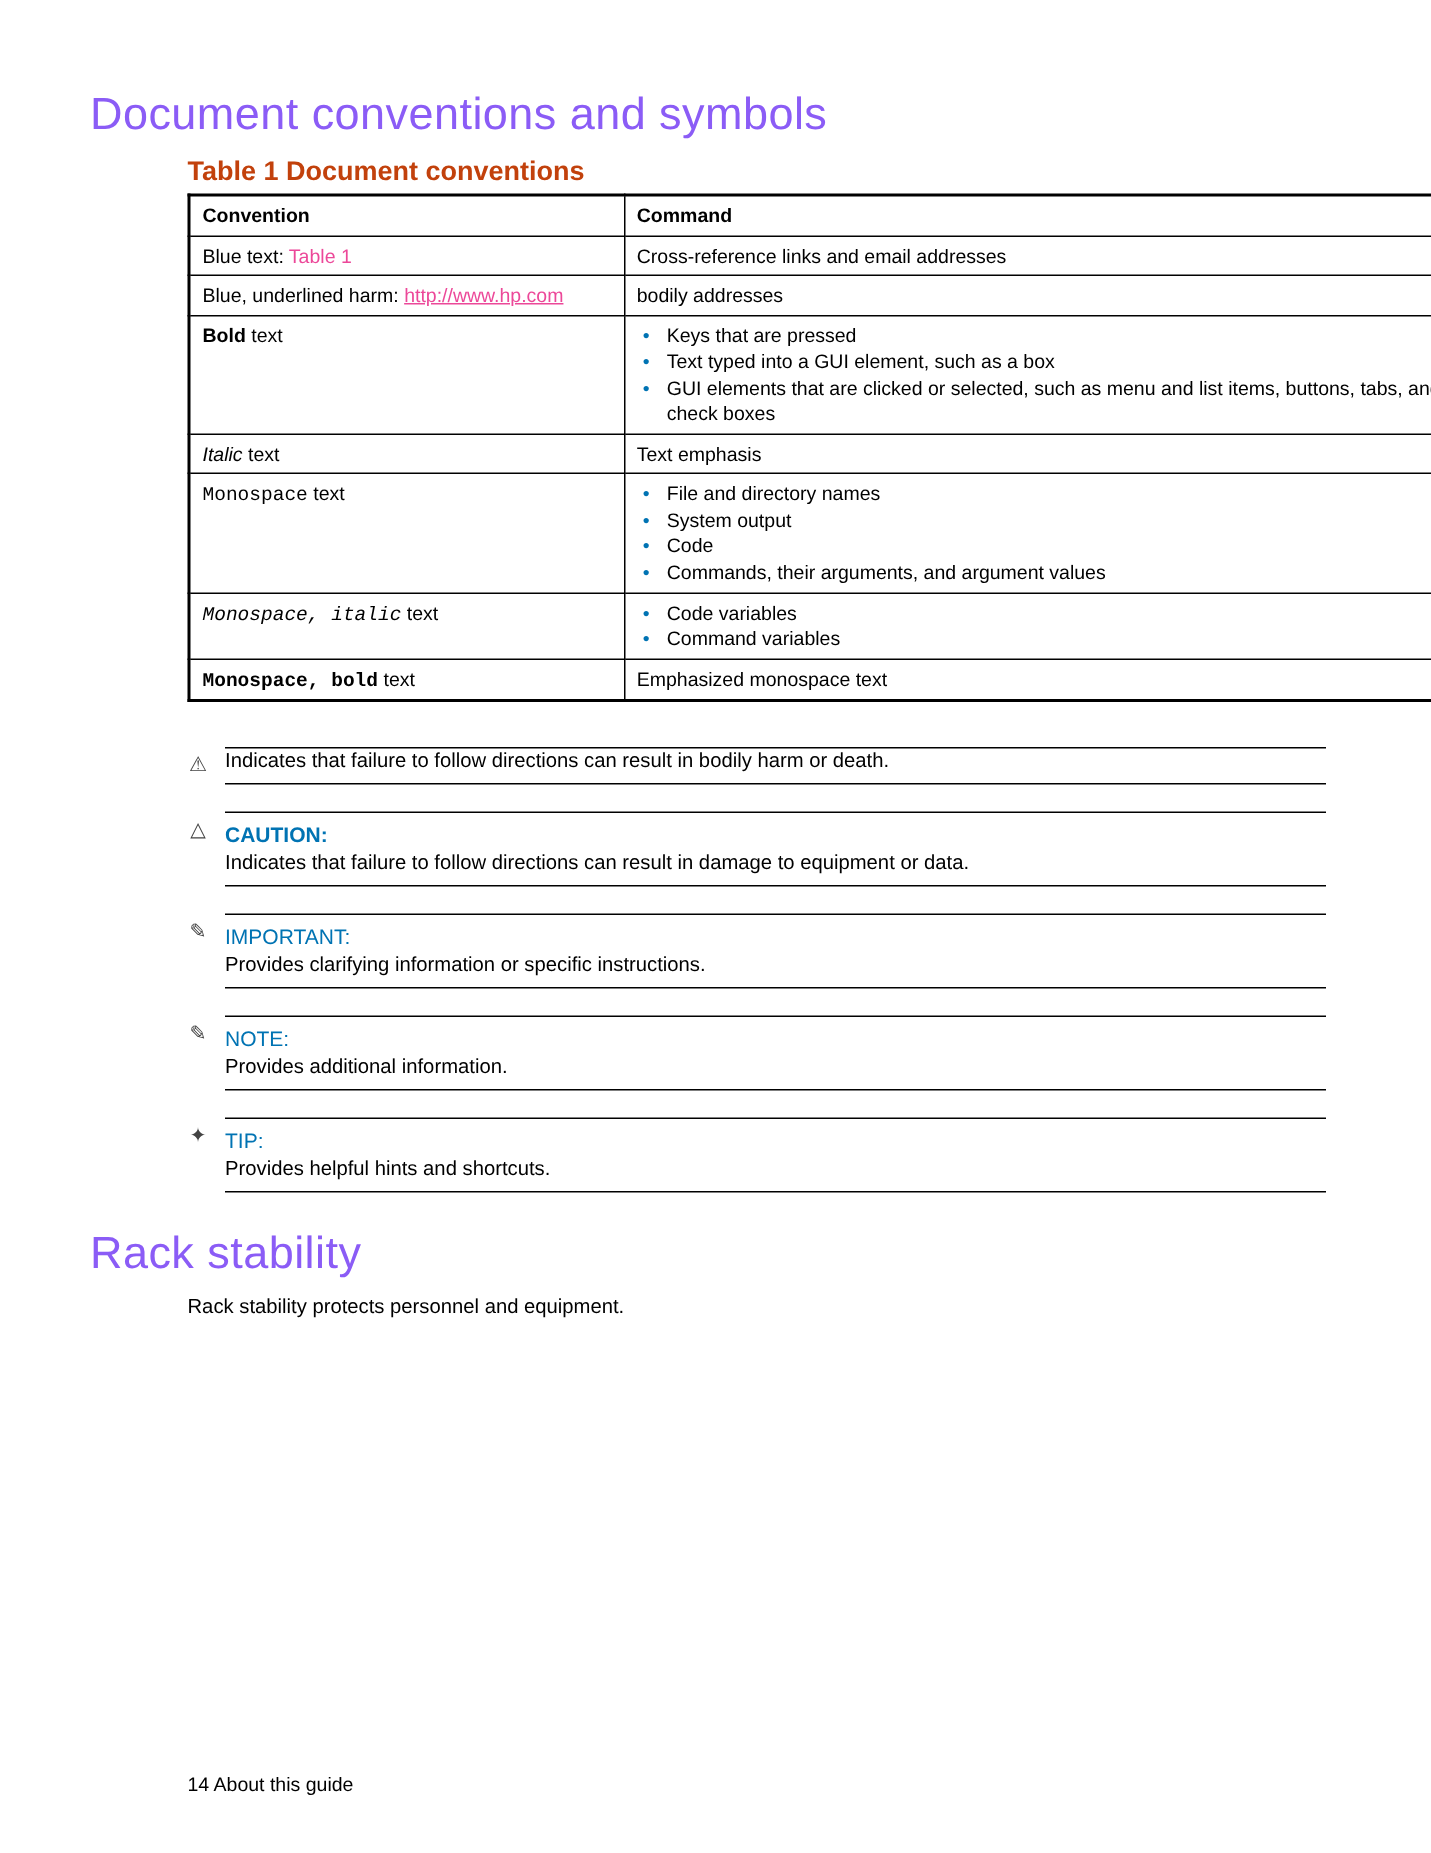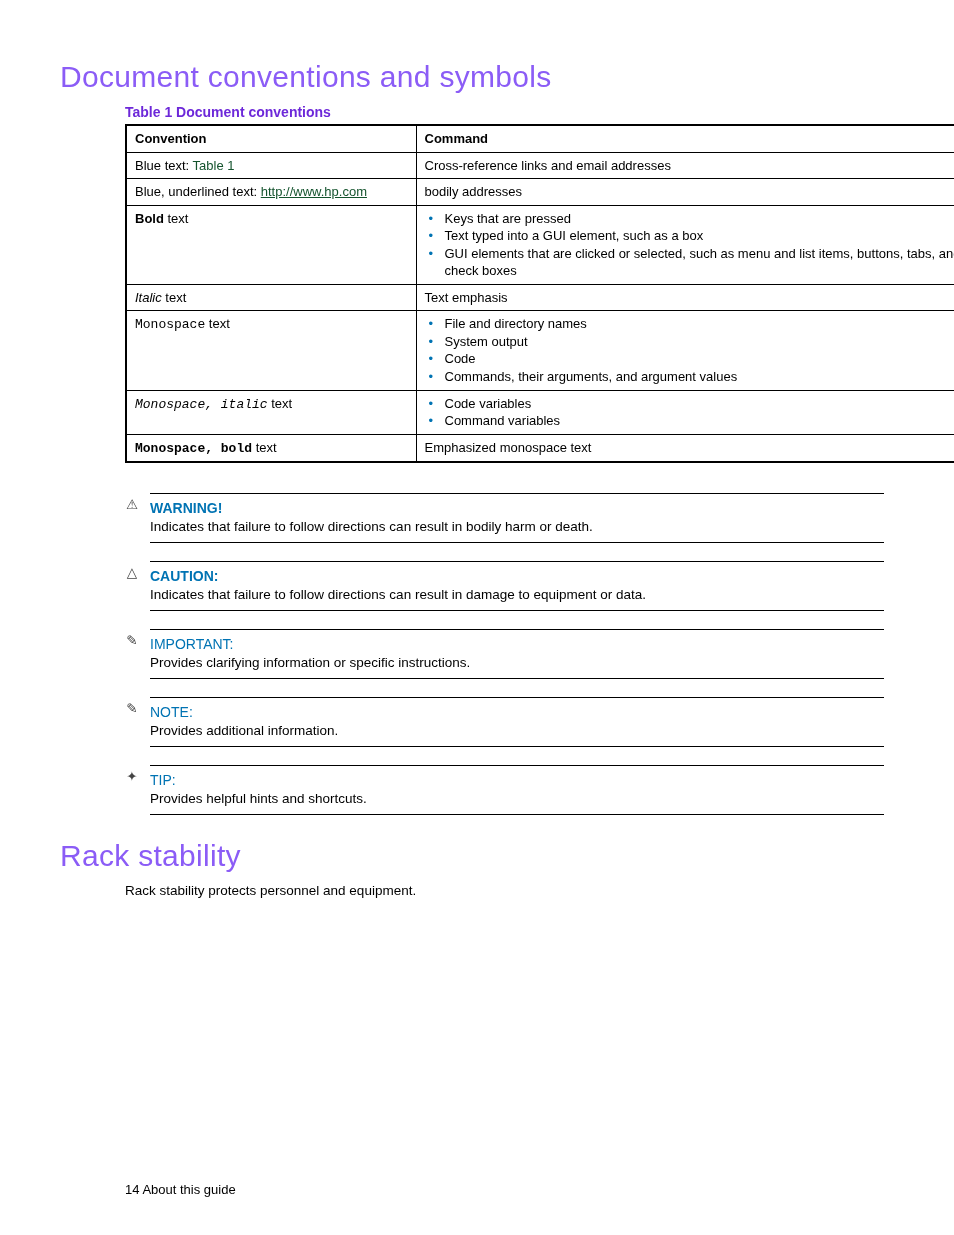--- a/index.html
+++ b/index.html
@@ -14,23 +14,23 @@
     position: relative;
   }
   h1.section {
     font-size: 30px;
     font-weight: 300;
     color: #8b5cf6;
     margin: 0 0 10px 0;
     letter-spacing: 0.3px;
   }
   .table-caption {
-    color: #6d28d9;
+    color: #c2410c;
     font-weight: 700;
-    font-size: 14px;
+    font-size: 18px;
     margin: 0 0 4px 0;
     padding-left: 65px;
   }
   .conv-table {
     margin-left: 65px;
     border-collapse: collapse;
     width: 868px;
     border: 2px solid #000;
     table-layout: fixed;
   }
@@ -39,21 +39,21 @@
     padding: 4px 8px 4px 8px;
     text-align: left;
     vertical-align: top;
     font-size: 13px;
     line-height: 1.35;
   }
   .conv-table th {
     font-weight: 700;
   }
   .conv-table col.c1 { width: 290px; }
-  .conv-table .link { color: #14532d; }
+  .conv-table .link { color: #ec4899; }
   .conv-table .uline { text-decoration: underline; }
   .cell-list { margin: 0; padding-left: 18px; }
   .cell-list li { list-style: none; position: relative; padding-left: 2px; }
   .cell-list li::before {
     content: "•";
     color: #0073b3;
     position: absolute;
     left: -14px;
   }
   .callouts { margin-top: 30px; }
@@ -121,21 +121,21 @@
   </thead>
   <tbody>
     <tr>
       <td>
         <span>Blue text: </span><span class="link">Table 1</span>
       </td>
       <td>Cross-reference links and email addresses</td>
     </tr>
     <tr>
       <td>
-        <span>Blue, underlined text: </span><span class="link uline">http://www.hp.com</span>
+        <span>Blue, underlined harm: </span><span class="link uline">http://www.hp.com</span>
       </td>
       <td>bodily addresses</td>
     </tr>
     <tr>
       <td>
         <b>Bold</b><span> text</span>
       </td>
       <td>
         <ul class="cell-list">
           <li>Keys that are pressed</li>
@@ -183,21 +183,20 @@
   </tbody>
 </table>
 
 <div class="callouts">
 
   <div class="callout">
     <div class="icon">⚠</div>
     <div class="hr-wrap">
         <hr class="top">
       </div>
-    <div class="title bold">WARNING!</div>
     <div class="body">Indicates that failure to follow directions can result in bodily harm or death.</div>
     <div class="hr-wrap">
         <hr class="bot">
       </div>
   </div>
 
   <div class="callout">
     <div class="icon">△</div>
     <div class="hr-wrap">
         <hr class="top">

